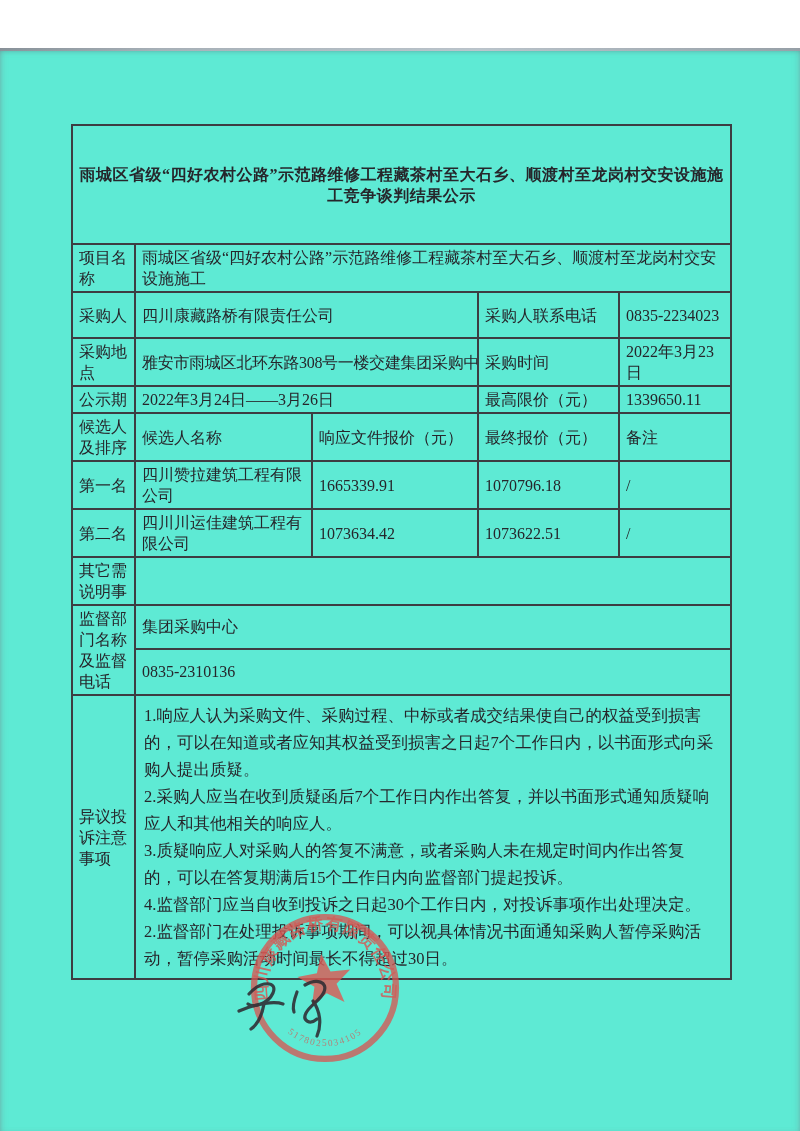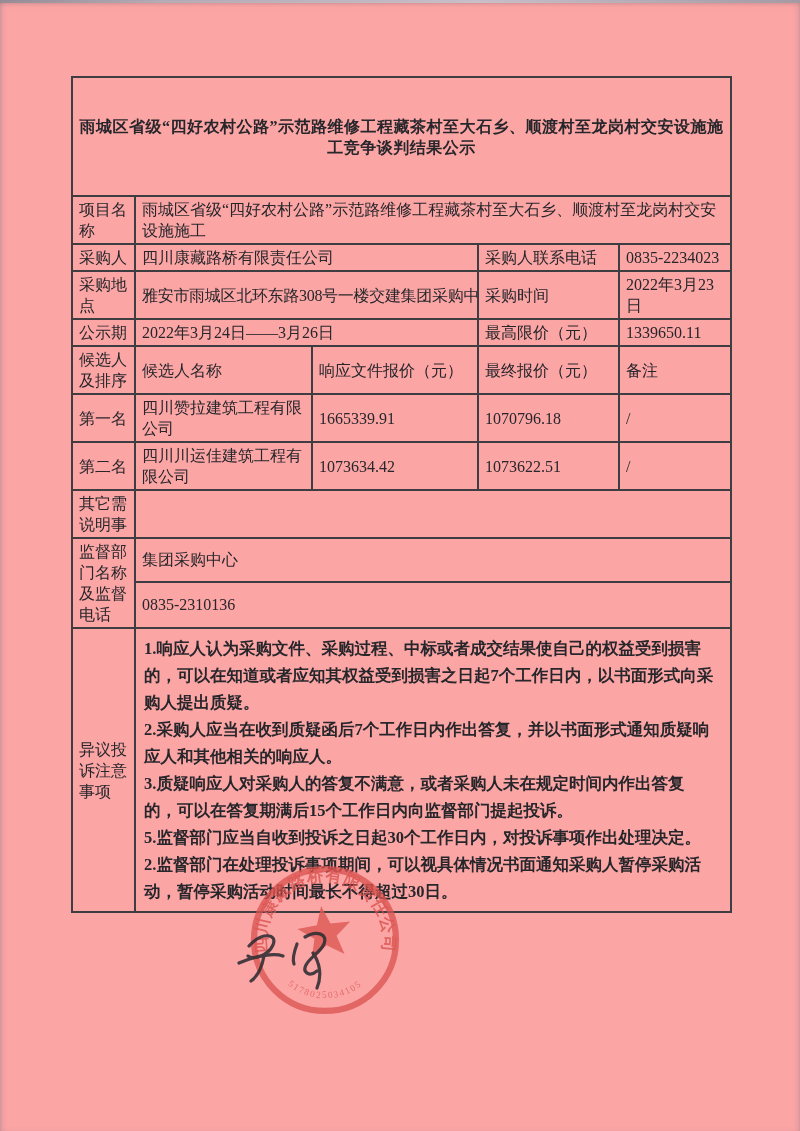--- a/index.html
+++ b/index.html
@@ -3,25 +3,26 @@
 <meta charset="utf-8">
 <style>
   html,body{margin:0;padding:0;}
   body{
     width:800px;height:1131px;position:relative;overflow:hidden;
     background:#ffffff;
     font-family:"Liberation Serif","DejaVu Serif",serif;
     color:#26262b;
   }
   .sheet{
-    position:absolute;inset:0;background:#fca5a5;
+    position:absolute;inset:0;background:#5eead4;
     box-shadow:
       inset 0 5px 7px -4px rgba(96,93,106,.75),
       inset 5px 0 9px -6px rgba(130,127,140,.55),
       inset -5px 0 9px -6px rgba(130,127,140,.45);
+    margin-top: 48px;
   }
   .edge-top{
     position:absolute;top:0;left:0;right:0;height:3px;
     background:linear-gradient(90deg,#8f8c96 0%,#b3b0ba 20%,#cac7d1 60%,#a09da7 100%);
     opacity:.85;
   }
   table.main{
     position:absolute;left:71px;top:76px;width:659px;
     border-collapse:collapse;table-layout:fixed;
   }
@@ -31,21 +32,21 @@
     overflow:hidden;
   }
   td.title-cell{
     font-size:21px;font-weight:bold;text-align:center;
     line-height:31px;letter-spacing:.5px;padding:0 36px;
   }
   td.lbl{padding:2px 4px 2px 6px;border-radius:9px;}
   .center{text-align:left;}
   .nowrap{white-space:nowrap;letter-spacing:-.3px;}
   .notice{font-size:16.5px;line-height:27px;padding:0 8px 0 2px;}
-  .notice p{margin:0;font-weight:bold;}
+  .notice p{margin:0;}
   .sign-box{
     position:absolute;left:71px;top:923px;width:659px;height:50px;
     border:2px solid #3d3d42;box-sizing:border-box;
     display:flex;align-items:center;padding-left:13px;
     font-size:17px;
   }
   .stamp{
     position:absolute;left:243px;top:862px;width:164px;height:156px;
     pointer-events:none;opacity:.92;z-index:5;
   }
@@ -69,21 +70,21 @@
         <col style="width:112px">
     </colgroup>
     <tbody>
         <tr style="height:119px">
       <td colspan="5" class="title-cell">雨城区省级“四好农村公路”示范路维修工程藏茶村至大石乡、顺渡村至龙岗村交安设施施工竞争谈判结果公示</td>
     </tr>
     <tr style="height:47px">
       <td class="lbl">项目名称</td>
       <td colspan="4">雨城区省级“四好农村公路”示范路维修工程藏茶村至大石乡、顺渡村至龙岗村交安设施施工</td>
     </tr>
-    <tr style="height:27px">
+    <tr style="height:46px">
       <td class="lbl">采购人</td>
       <td colspan="2">四川康藏路桥有限责任公司</td>
       <td class="center">采购人联系电话</td>
       <td class="center">0835-2234023</td>
     </tr>
     <tr style="height:34px">
       <td class="lbl">采购地点</td>
       <td colspan="2" class="nowrap">雅安市雨城区北环东路308号一楼交建集团采购中心</td>
       <td class="center">采购时间</td>
       <td class="center">2022年3月23日</td>
@@ -126,21 +127,21 @@
     <tr style="height:43px">
       <td colspan="4" class="center">0835-2310136</td>
     </tr>
     <tr style="height:284px">
       <td class="lbl">异议投诉注意事项</td>
       <td colspan="4">
         <div class="notice">
           <p>1.响应人认为采购文件、采购过程、中标或者成交结果使自己的权益受到损害的，可以在知道或者应知其权益受到损害之日起7个工作日内，以书面形式向采购人提出质疑。</p>
           <p>2.采购人应当在收到质疑函后7个工作日内作出答复，并以书面形式通知质疑响应人和其他相关的响应人。</p>
           <p>3.质疑响应人对采购人的答复不满意，或者采购人未在规定时间内作出答复的，可以在答复期满后15个工作日内向监督部门提起投诉。</p>
-          <p>5.监督部门应当自收到投诉之日起30个工作日内，对投诉事项作出处理决定。</p>
+          <p>4.监督部门应当自收到投诉之日起30个工作日内，对投诉事项作出处理决定。</p>
           <p>2.监督部门在处理投诉事项期间，可以视具体情况书面通知采购人暂停采购活动，暂停采购活动时间最长不得超过30日。</p>
         </div>
       </td>
     </tr>
   </tbody>
     </table>
 
 
   <svg class="handwriting" viewBox="0 0 115 72">
     <g fill="none" stroke="#2e2d33" stroke-width="3.2" stroke-linecap="round" stroke-linejoin="round" opacity=".88">

